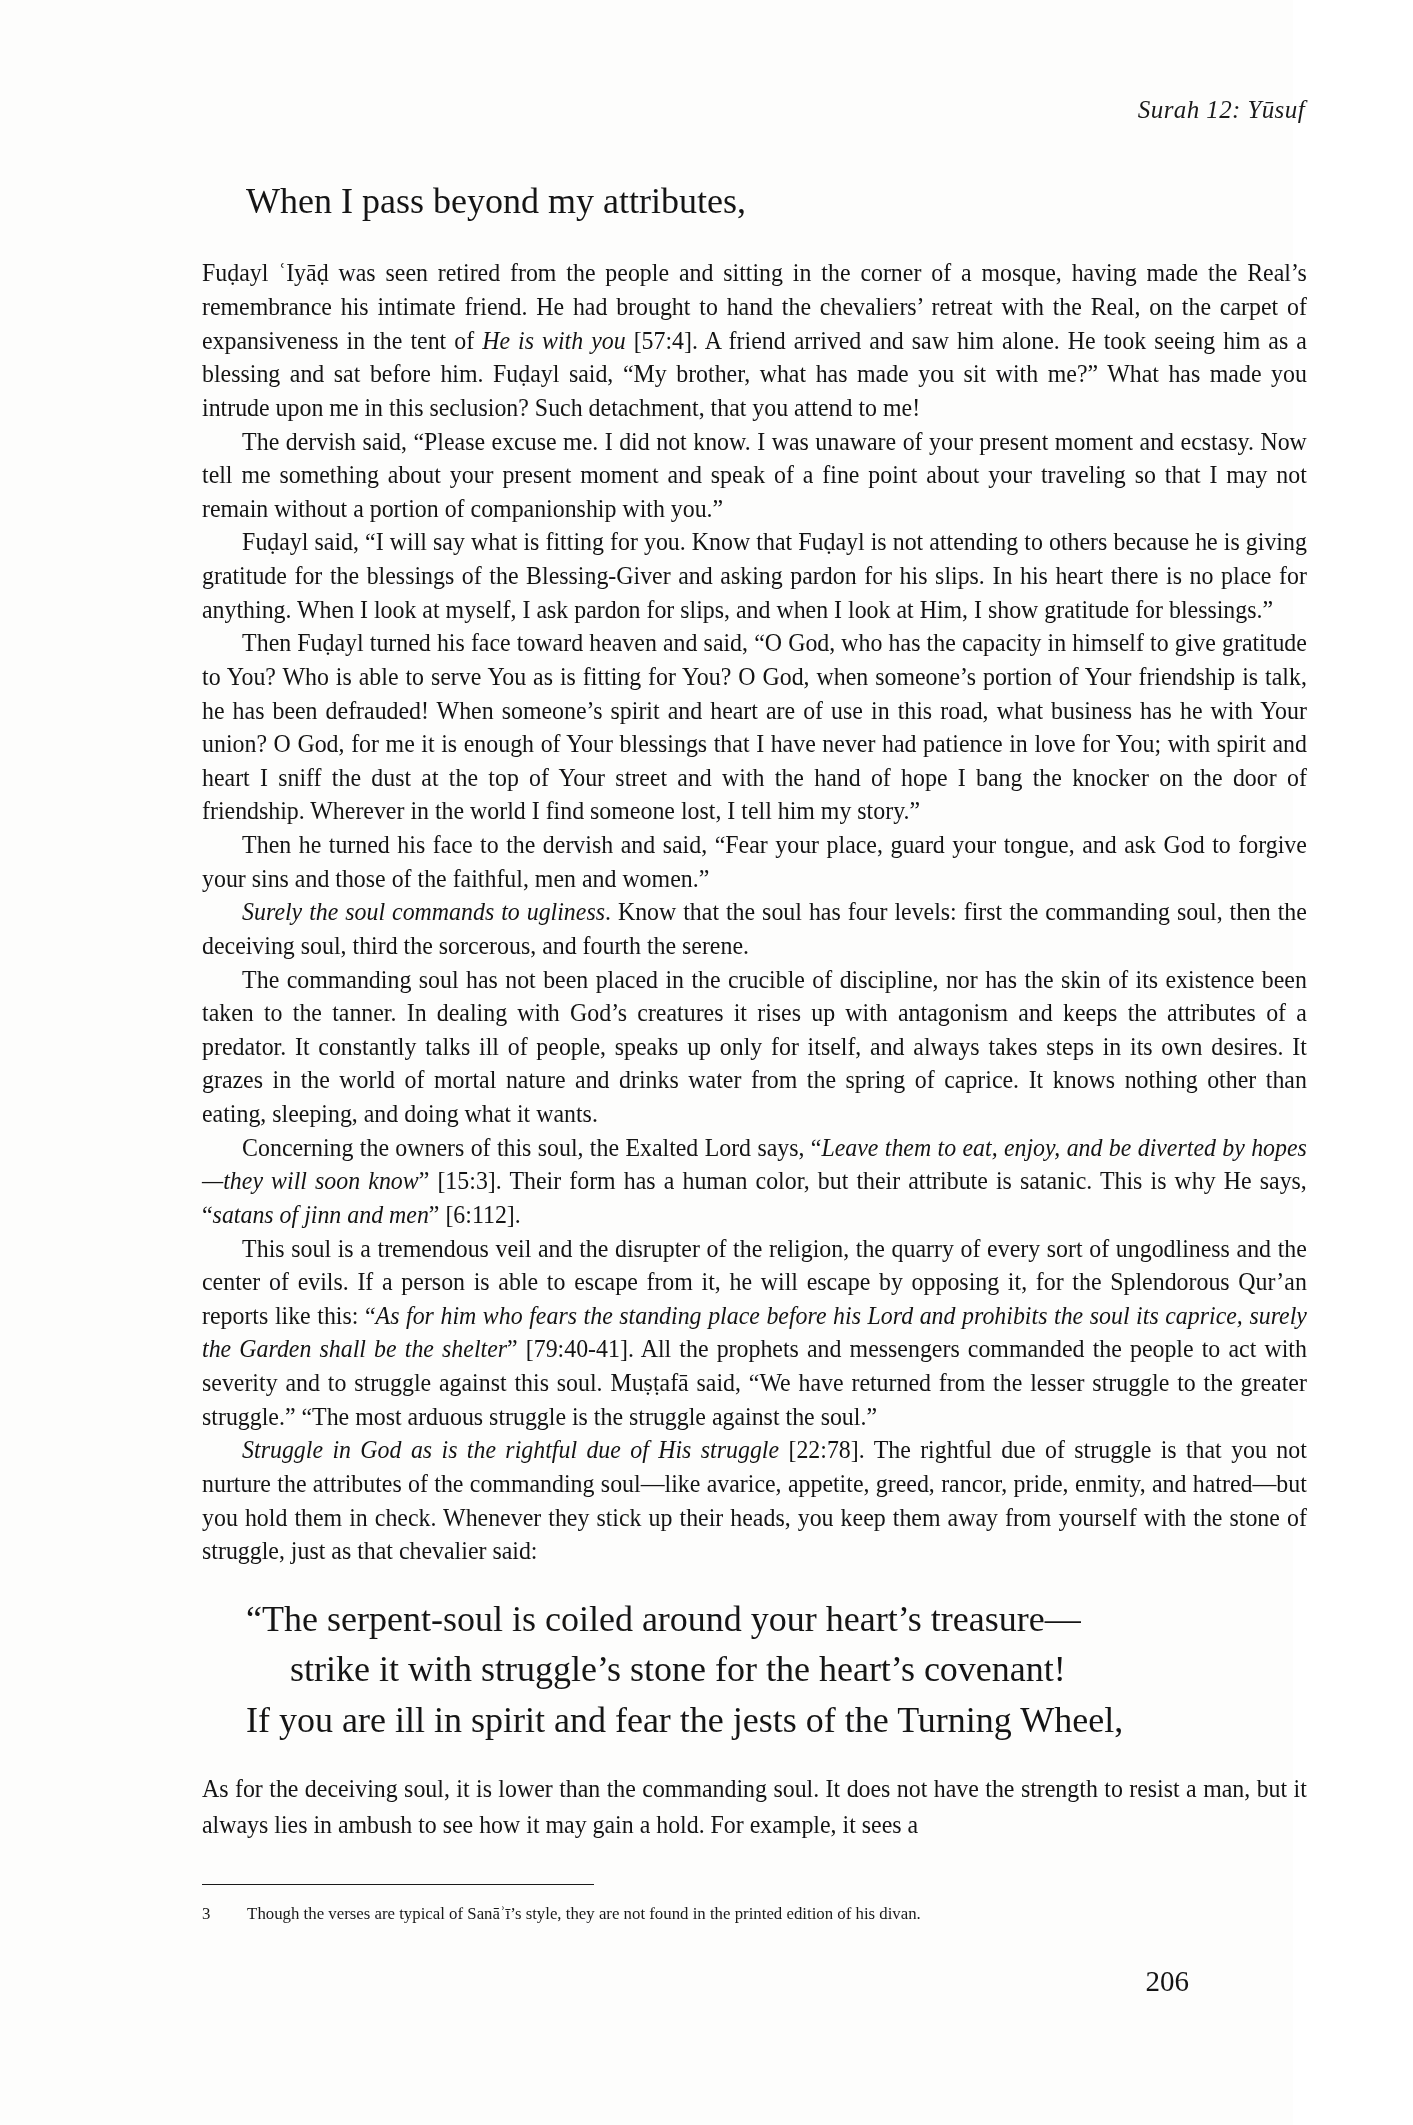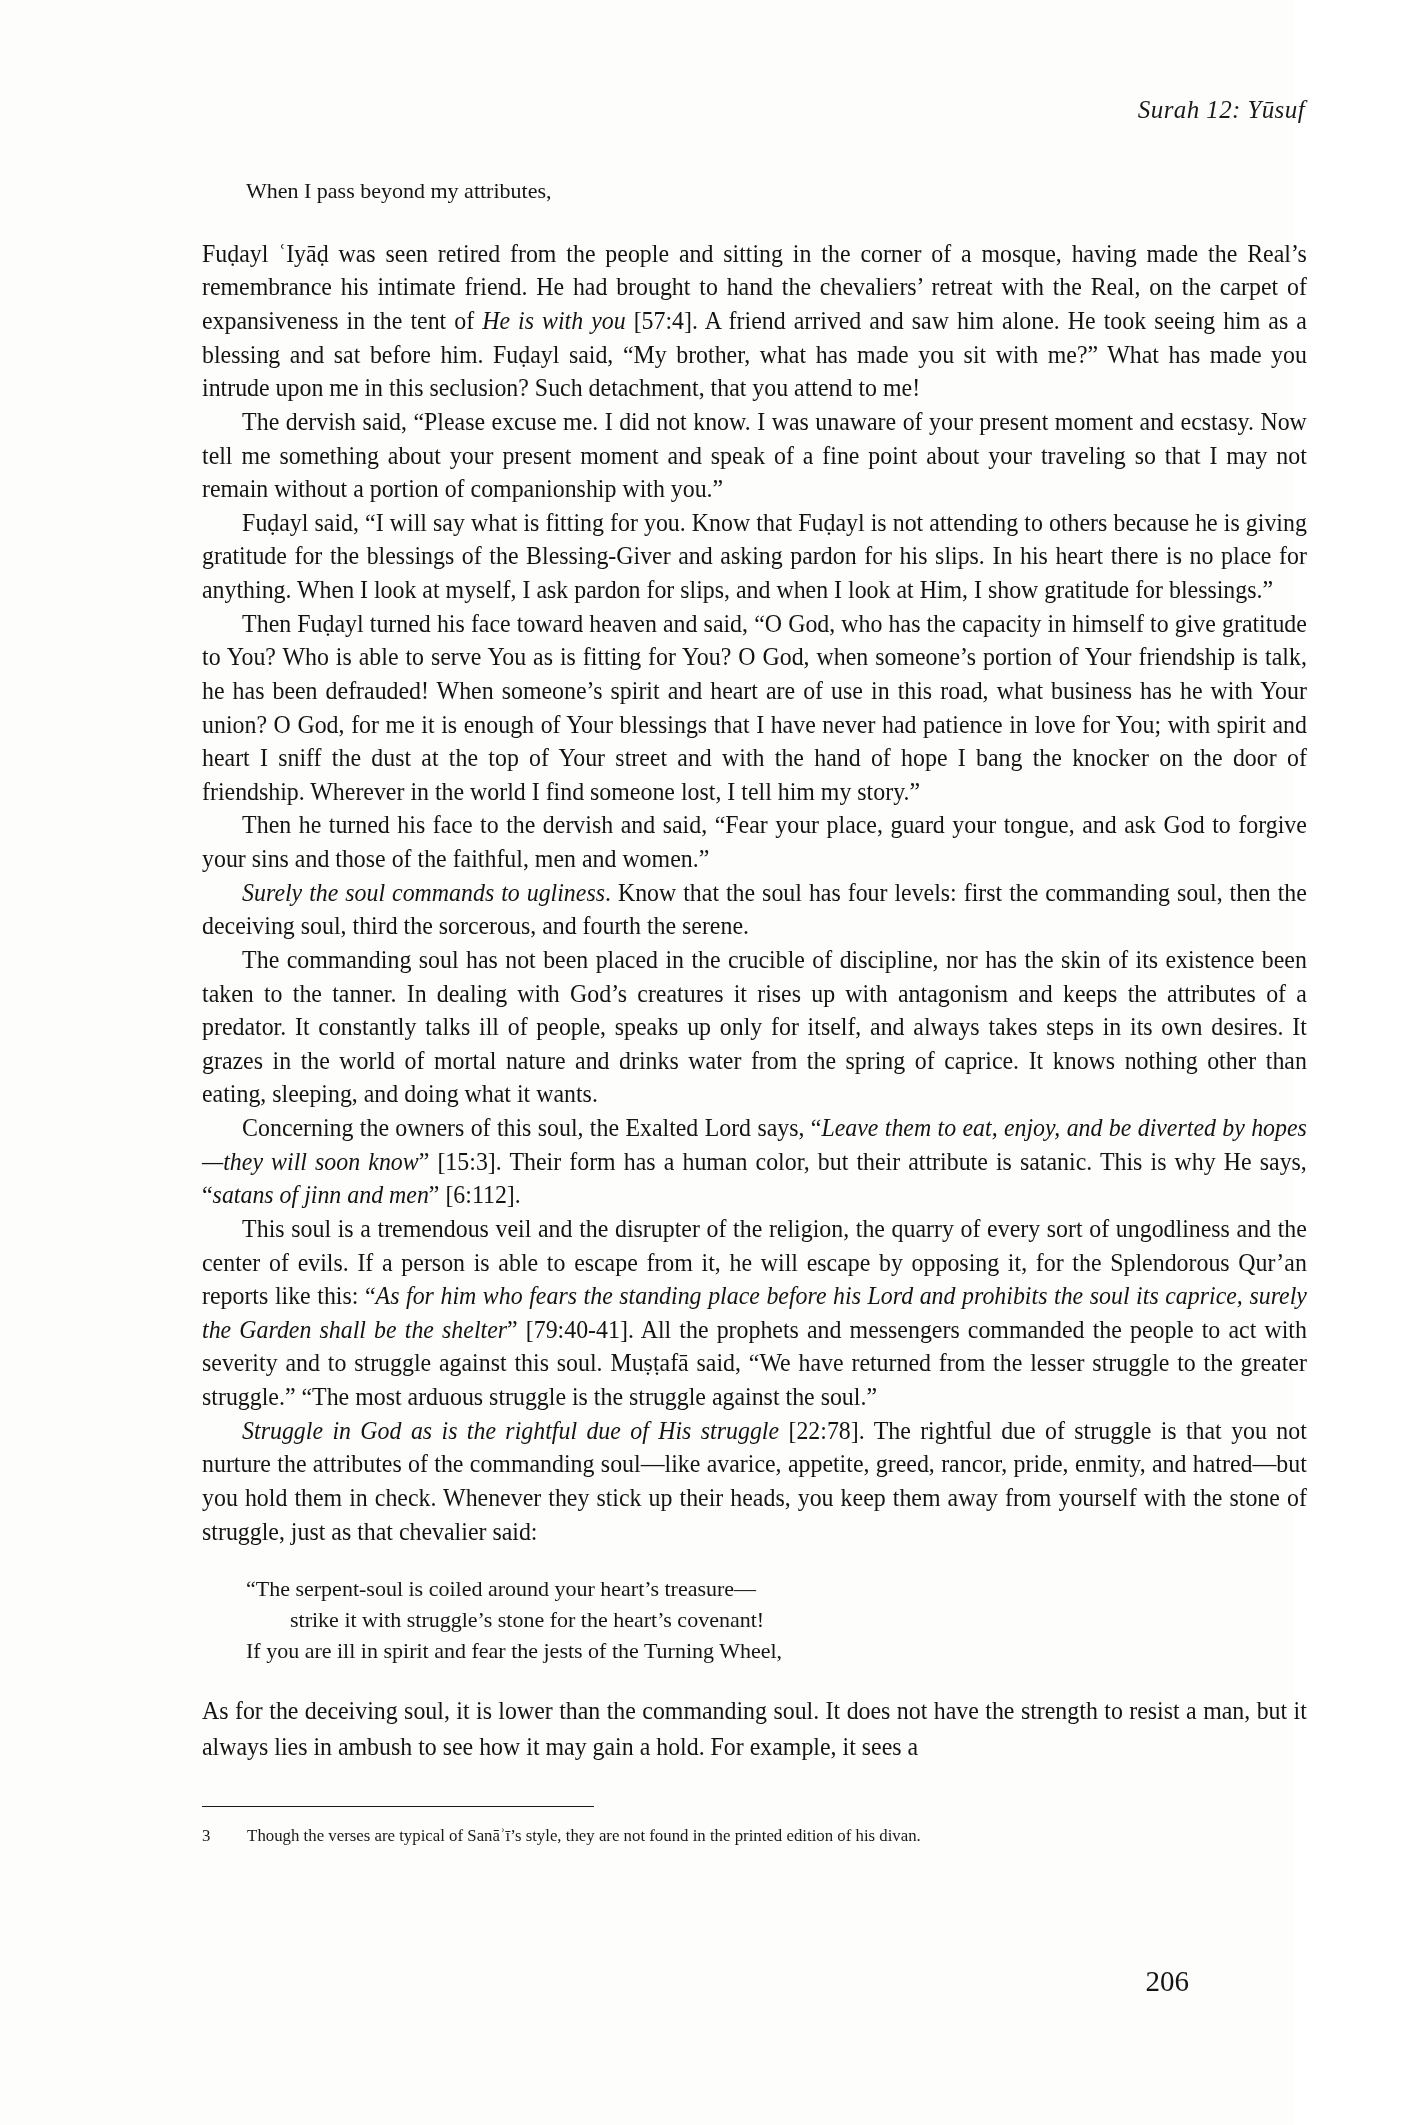--- a/index.html
+++ b/index.html
@@ -30,21 +30,21 @@
     font-size:25px;
     letter-spacing:0.4px;
     color:#1a1a1a;
     margin:0 0 52px 0;
     padding-right:2px;
   }
 
   
   .poem {
     margin:0 0 30px 0;
-    font-size:22px;
+    font-size:36px;
     line-height:1.40;
     color:#151515;
   }
   .poem .pline {
     white-space:pre;
     padding-left:44px;
   }
   .poem .pline.ind { padding-left:88px; }
 
   .poem-2 { margin:26px 0 20px 0; }

